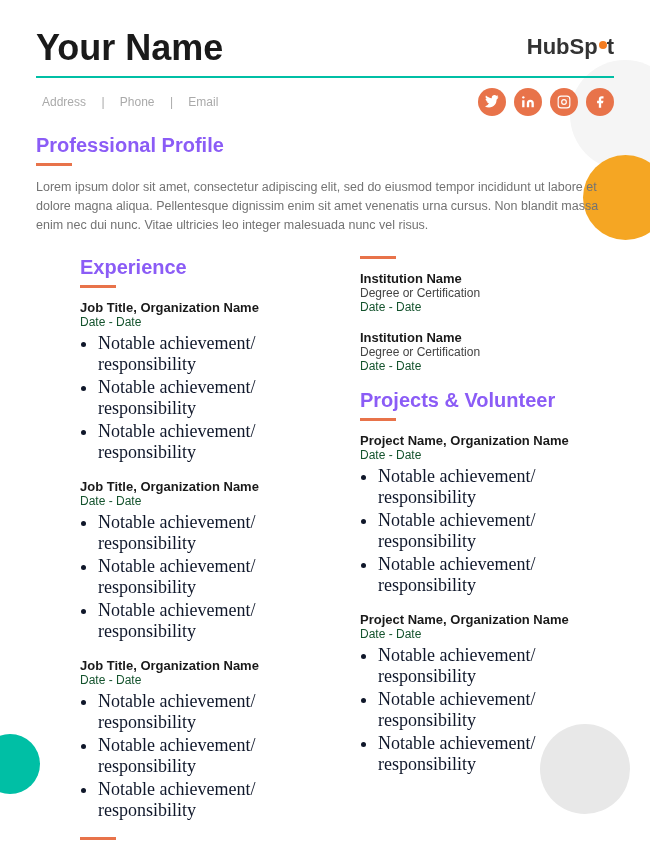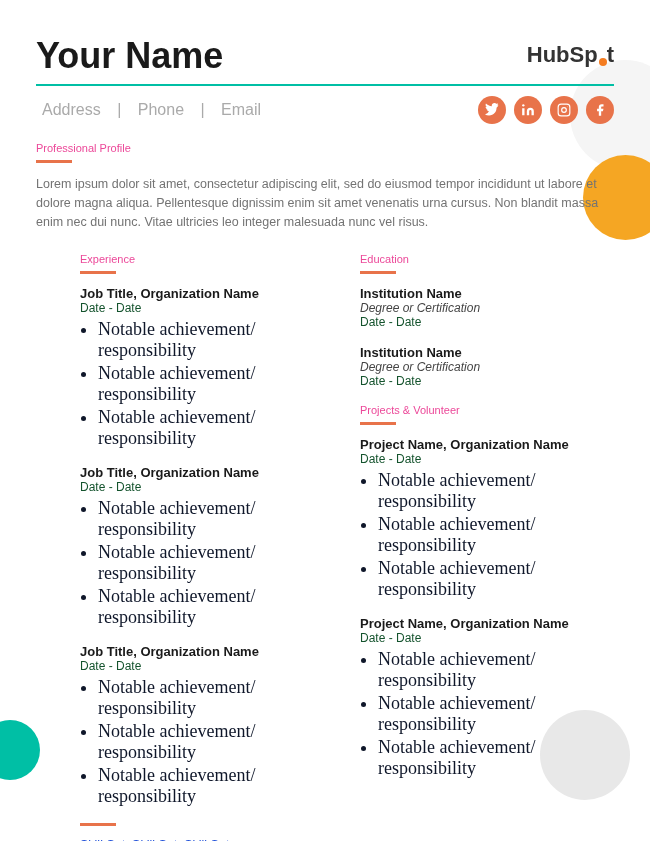--- a/index.html
+++ b/index.html
@@ -65,34 +65,33 @@
     }
 
     
     .header {
       display: flex;
       justify-content: space-between;
       align-items: flex-start;
       margin-bottom: 8px;
       position: relative;
       z-index: 1;
-      margin-top: 8px;
     }
     .name {
       font-size: 36px;
       font-weight: 900;
       color: #1a1a1a;
       line-height: 1.1;
     }
     .hubspot-logo {
       font-size: 22px;
       font-weight: 700;
       color: #333;
       display: flex;
-      align-items: flex-end;
+      align-items: center;
       gap: 0;
       margin-top: 6px;
     }
     .hubspot-dot {
       display: inline-block;
       width: 8px;
       height: 8px;
       background: #f47c20;
       border-radius: 50%;
       margin-left: 1px;
@@ -112,21 +111,21 @@
     
     .contact-row {
       display: flex;
       justify-content: space-between;
       align-items: center;
       margin-bottom: 18px;
       position: relative;
       z-index: 1;
     }
     .contact-info {
-      font-size: 16px;
+      font-size: 12px;
       color: #444;
     }
     .contact-info span { margin: 0 6px; color: #aaa; }
     .social-icons {
       display: flex;
       gap: 8px;
       align-items: center;
     }
     .social-icon {
       width: 28px;
@@ -137,23 +136,23 @@
       align-items: center;
       justify-content: center;
       color: #fff;
       font-size: 13px;
       font-weight: 700;
       cursor: pointer;
     }
 
     
     .section-title {
-      font-size: 11px;
-      font-weight: 400;
-      color: #ec4899;
+      font-size: 20px;
+      font-weight: 700;
+      color: #8b5cf6;
       margin-bottom: 6px;
     }
     .section-underline {
       width: 36px;
       height: 3px;
       background: #e8734a;
       margin-bottom: 12px;
     }
 
     
@@ -181,21 +180,20 @@
 
     
     .entry { margin-bottom: 16px; }
     .entry-title {
       font-size: 13px;
       font-weight: 700;
       color: #1a1a1a;
     }
     .entry-subtitle {
       font-size: 12px;
-      font-style: italic;
       color: #444;
     }
     .entry-date {
       font-size: 12px;
       color: #14532d;
       margin-bottom: 4px;
     }
     .entry-bullets {
       list-style: disc;
       padding-left: 18px;
@@ -318,21 +316,20 @@
         </ul>
       </div>
 
       <div class="skills-section">
         <div class="section-underline"></div>
         <div class="skills-text">Skill Set, Skill Set, Skill Set</div>
       </div>
     </div>
 
     <div class="col-right">
-      <div class="section-title">Education</div>
       <div class="section-underline"></div>
 
       <div class="entry">
         <div class="entry-title">Institution Name</div>
         <div class="entry-subtitle">Degree or Certification</div>
         <div class="entry-date">Date - Date</div>
       </div>
 
       <div class="entry">
         <div class="entry-title">Institution Name</div>

